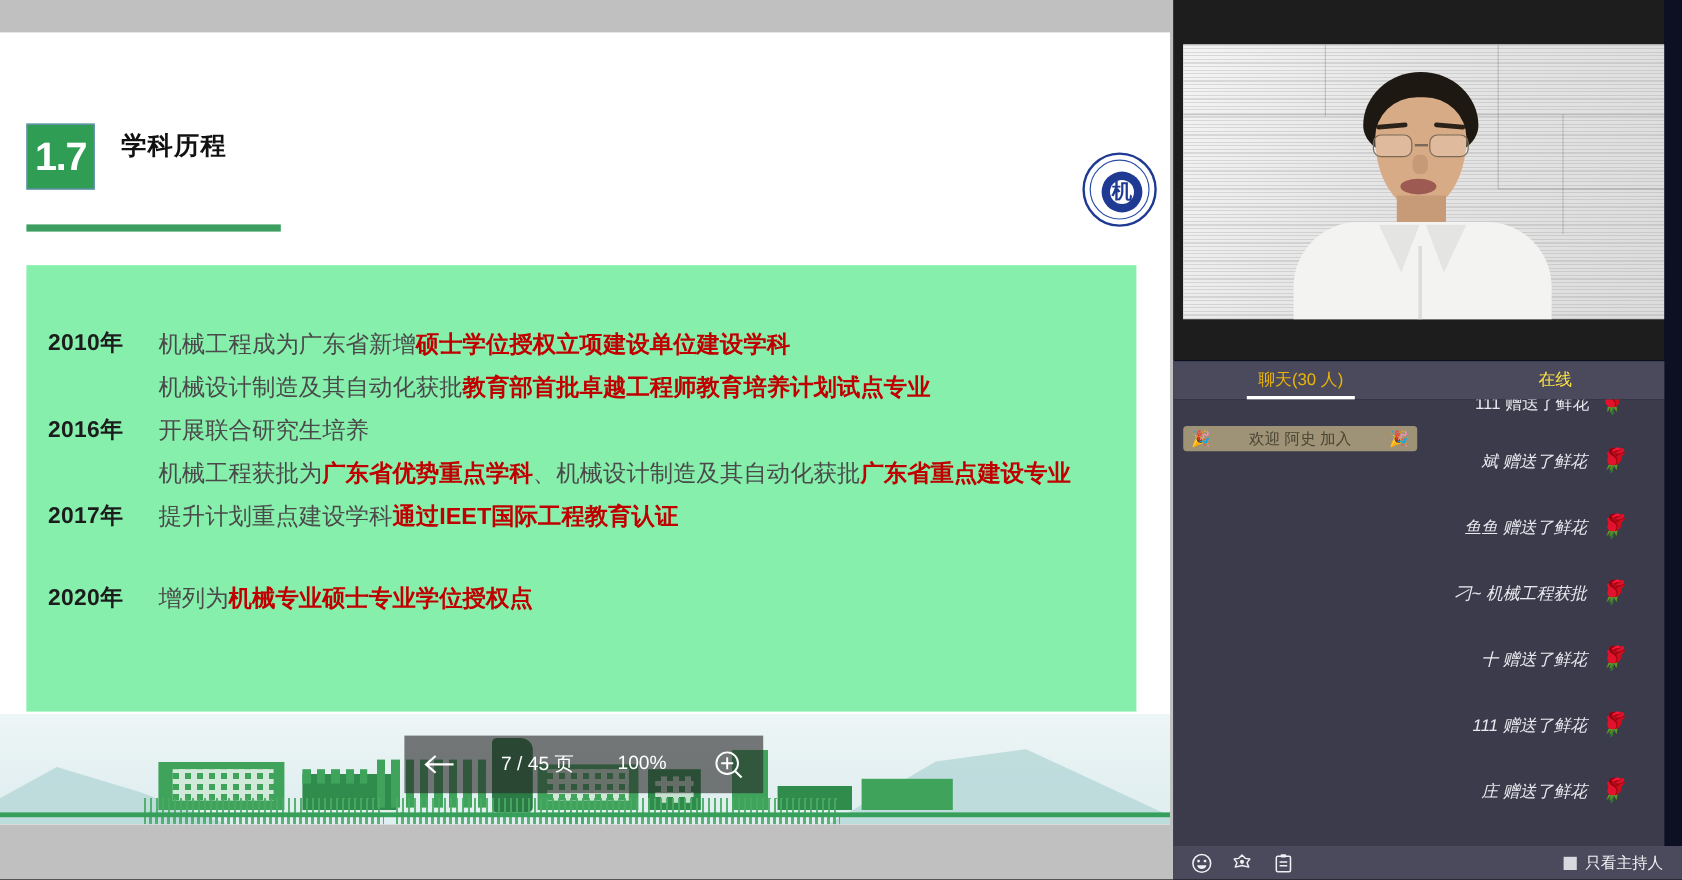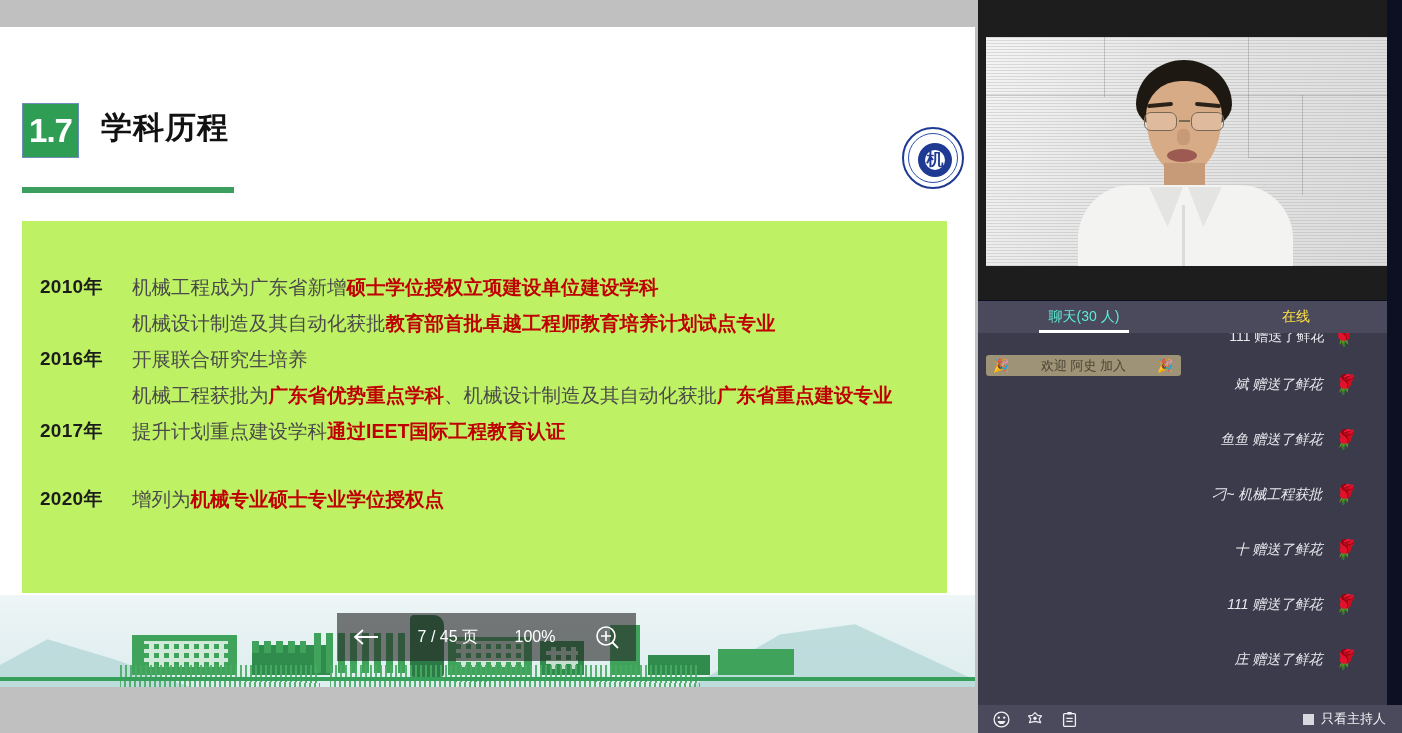--- a/index.html
+++ b/index.html
@@ -35,21 +35,21 @@
     width: 57px; height: 55px;
     background: #2f9e54;
     border: 1px solid #6e8fbe;
     color: #ffffff;
     font-size: 33px; font-weight: bold;
     line-height: 53px; text-align: center;
     letter-spacing: -1px;
   }
   #section-title {
     position: absolute; left: 79px; top: 4px;
-    font-size: 31px; font-weight: bold; color: #111;
+    font-size: 21px; font-weight: bold; color: #111;
     letter-spacing: 1px; white-space: nowrap;
   }
   #title-underline {
     position: absolute; left: 22px; top: 160px;
     width: 212px; height: 6px; background: #3c9e5f;
   }
 
   
   #slide-logo {
     position: absolute; left: 902px; top: 100px;
@@ -76,21 +76,21 @@
     position: absolute; left: 21px; top: 20px;
     width: 20px; height: 22px;
     color: #1f3a93; font-size: 17px; font-weight: bold;
     line-height: 22px; text-align: center;
   }
 
   
   #content-card {
     position: absolute; left: 22px; top: 194px;
     width: 925px; height: 372px;
-    background: #bef264;
+    background: #86efac;
   }
   .timeline-row {
     position: absolute; left: 0; width: 100%;
     height: 36px; line-height: 36px;
     font-size: 19.5px; color: #4a4a4a;
     white-space: nowrap;
   }
   .year {
     position: absolute; left: 18px; width: 90px;
     text-align: left;
@@ -238,21 +238,21 @@
   
   #chat-tabs {
     position: absolute; left: 0; top: 301px; width: 424px; height: 32px;
     background: #4a4a5c;
     display: flex;
   }
   .chat-tab {
     flex: 1; display: flex; align-items: center; justify-content: center;
     font-size: 14px; color: #fde047; position: relative; cursor: pointer;
   }
-  .chat-tab.active { color: #5eead4; }
+  .chat-tab.active { color: #eab308; }
   .chat-tab.active::after {
     content: ""; position: absolute; bottom: 0; left: 50%; transform: translateX(-50%);
     width: 90px; height: 3px; background: #ffffff;
   }
 
   
   #chat-body {
     position: absolute; left: 0; top: 333px; width: 424px; height: 372px;
     background: #3c3b4b;
     overflow: hidden;

